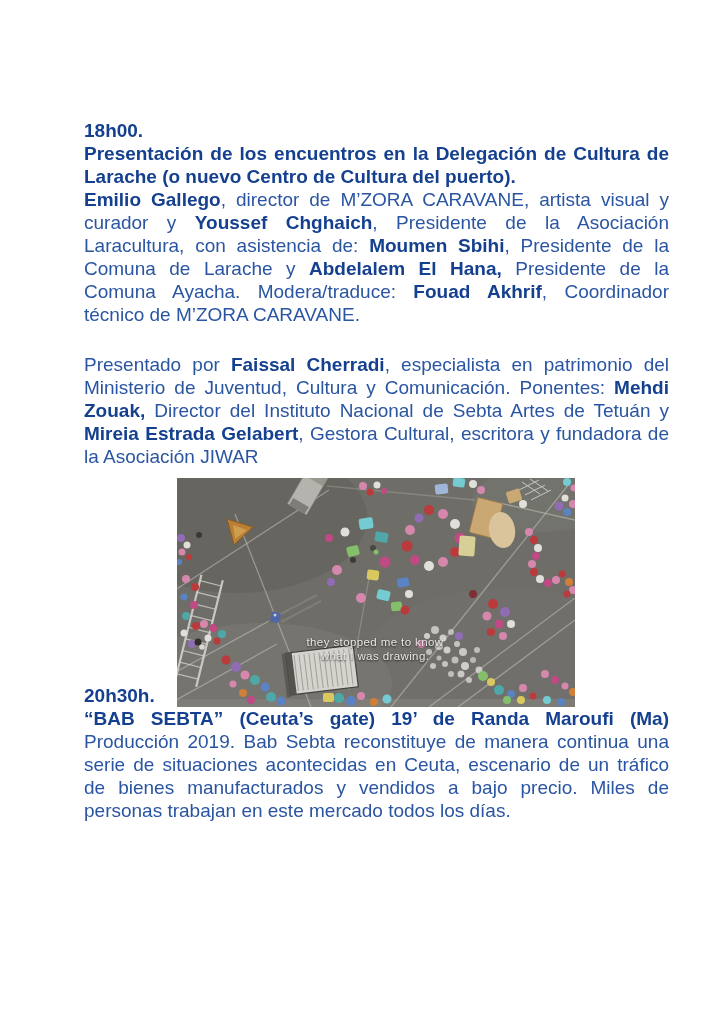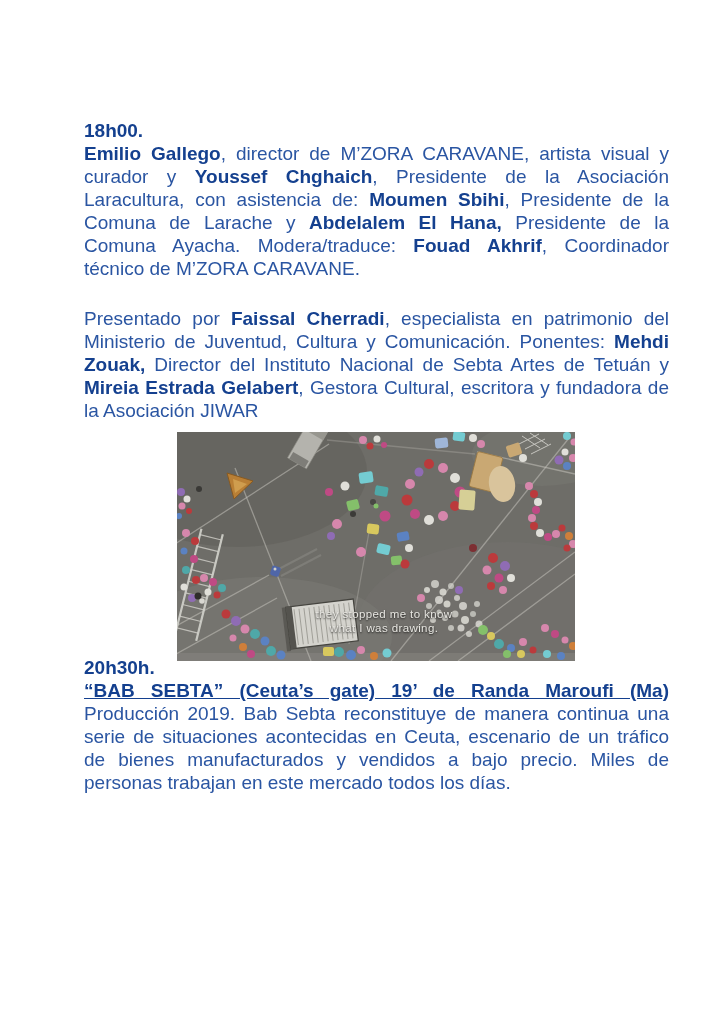--- a/index.html
+++ b/index.html
@@ -6,38 +6,39 @@
   body{
     width:724px;height:1023px;background:#ffffff;overflow:hidden;position:relative;
     font-family:"Liberation Sans",sans-serif;
   }
   .content{position:absolute;left:84px;top:119px;width:585px;}
   p{margin:0;font-size:19px;line-height:23px;}
   .time{font-weight:bold;color:#14408f;}
   .lead{font-weight:bold;color:#14408f;text-align:justify;}
   .body{color:#2a55a2;text-align:justify;}
   .body b{color:#14408f;margin-top:16px;}
-  .film-title{font-weight:bold;color:#14408f;text-align:justify;text-align-last:justify;text-decoration:underline;}
+  .film-title{font-weight:bold;color:#14408f;text-align:justify;text-align-last:justify;}
   section + section{margin-top:27px;}
-  figure{margin:10px 0 0 93px;padding:12px;width:398px;height:187px;position:relative;}
+  figure{margin:10px 0 0 93px;padding:3px;width:398px;height:187px;position:relative;}
   figure + section{margin-top:13px;}
   .photo-svg{position:absolute;left:0;top:0;display:block;}
   .subtitle{
     position:absolute;left:0;right:8px;bottom:8px;text-align:center;
     font-size:11.5px;line-height:14px;color:#e8e7e2;letter-spacing:.4px;
     text-shadow:0 1px 2px rgba(0,0,0,.75);
   }
 </style>
 </head>
 <body>
 
 <div class="content">
 
   <section>
     <p class="time">18h00.</p>
+    <p class="lead">Presentación de los encuentros en la Delegación de Cultura de Larache (o nuevo Centro de Cultura del puerto).</p>
     <p class="body"><b>Emilio Gallego</b><span>, director de M’ZORA CARAVANE, artista visual y curador y </span><b>Youssef Chghaich</b><span>, Presidente de la Asociación Laracultura, con asistencia de: </span><b>Moumen Sbihi</b><span>, Presidente de la Comuna de Larache y </span><b>Abdelalem El Hana,</b><span> Presidente de la Comuna Ayacha. Modera/traduce: </span><b>Fouad Akhrif</b><span>, Coordinador técnico de M’ZORA CARAVANE.</span></p>
   </section>
 
   <section>
     <p class="body"><span>Presentado por </span><b>Faissal Cherradi</b><span>, especialista en patrimonio del Ministerio de Juventud, Cultura y Comunicación. Ponentes: </span><b>Mehdi Zouak,</b><span> Director del Instituto Nacional de Sebta Artes de Tetuán y </span><b>Mireia Estrada Gelabert</b><span>, Gestora Cultural, escritora y fundadora de la Asociación JIWAR</span></p>
   </section>
 
   <figure>
     <svg class="photo-svg" width="398" height="229" viewBox="0 0 398 229" xmlns="http://www.w3.org/2000/svg">
       <g>

